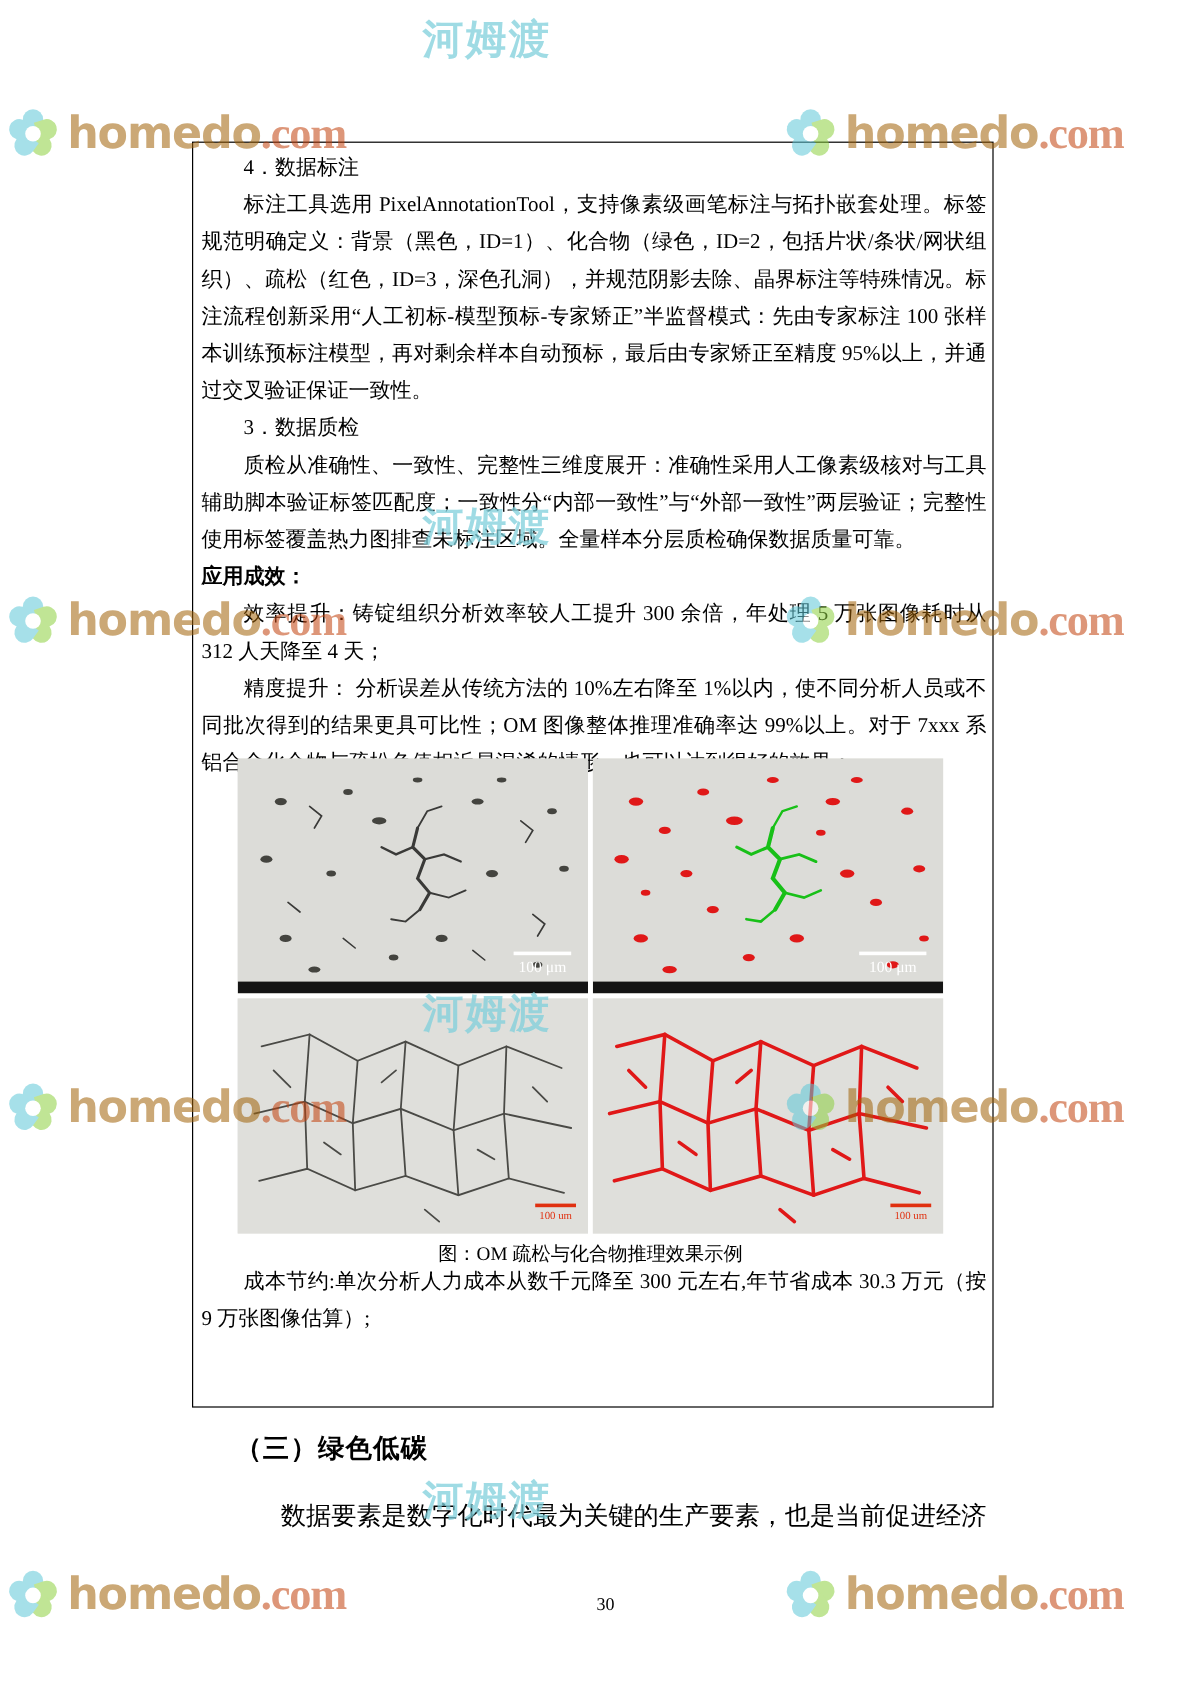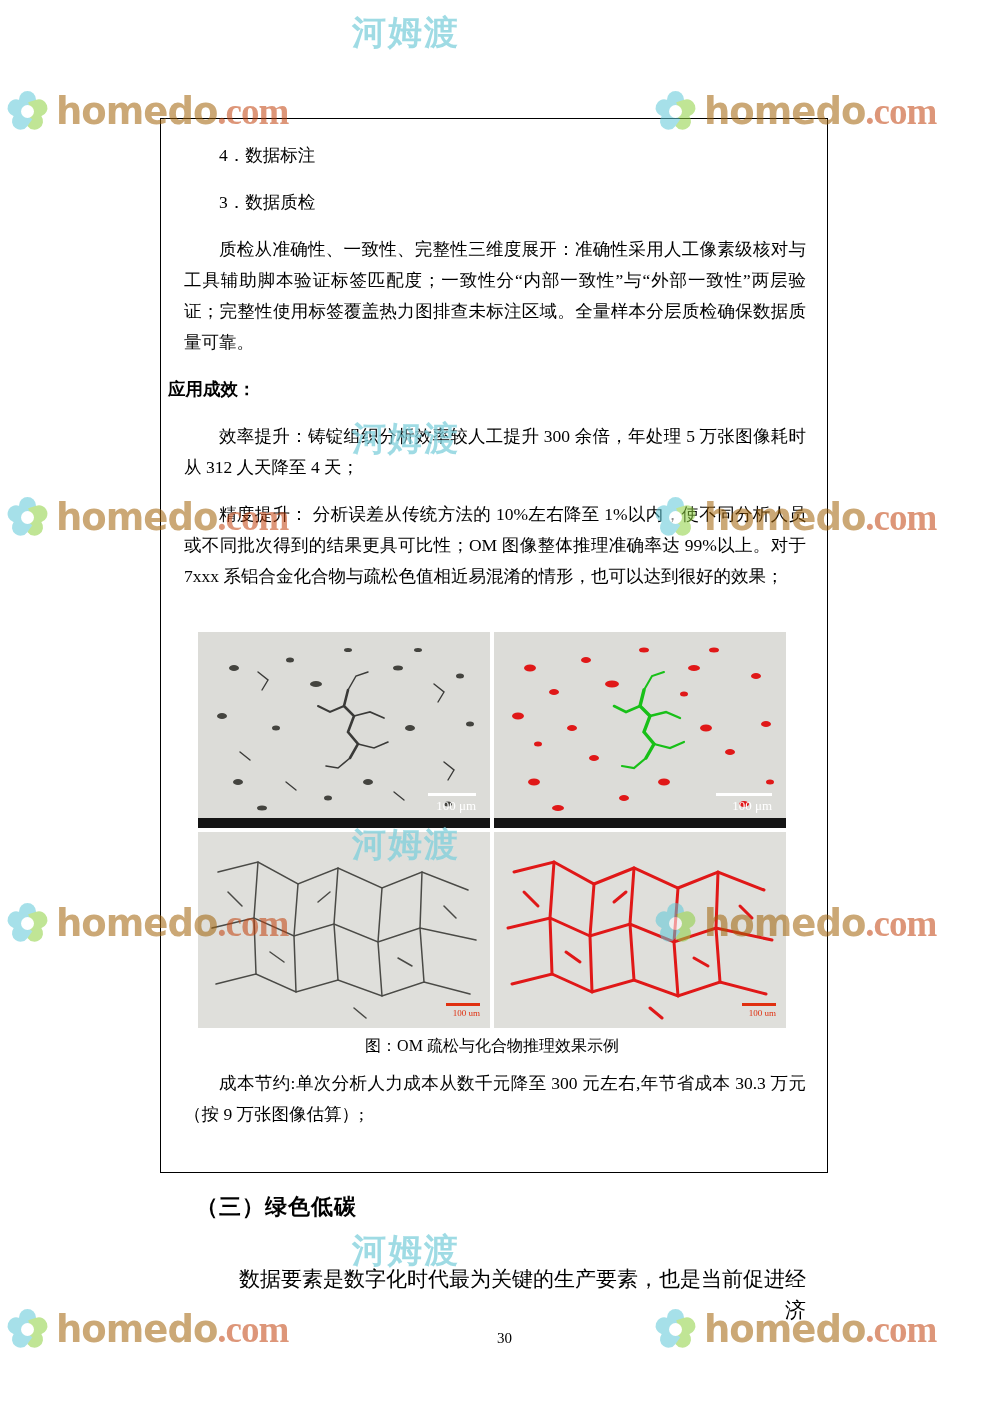--- a/index.html
+++ b/index.html
@@ -90,21 +90,21 @@
   .body-text {
     position: absolute;
     left: 168px;
     top: 124px;
     width: 654px;
     font-size: 17.5px;
     line-height: 31px;
     color: #000;
     text-align: justify;
   }
-  .p { margin: 16px; text-indent: 2em; }
+  .p { margin: 0; text-indent: 2em; }
   .sec-head {
     margin: 0;
     font-weight: bold;
     text-indent: 0;
   }
 
   
   .figure {
     position: absolute;
     left: 198px;
@@ -122,21 +122,21 @@
     overflow: hidden;
     background: #dededa;
   }
   .micro .scale {
     position: absolute;
     right: 14px;
     bottom: 14px;
     color: #ffffff;
     font-size: 13px;
     font-family: "Liberation Serif", serif;
-    text-align: right;
+    text-align: center;
   }
   .micro .scale .bar {
     display: block;
     height: 3px;
     background: #ffffff;
     margin-bottom: 2px;
   }
   .micro .scale.red { color: #e03010; }
   .micro .scale.red .bar { background: #e03010; }
   .micro .scale.small { font-size: 9px; right: 10px; bottom: 10px; }
@@ -186,20 +186,21 @@
 </style>
 </head>
 <body>
 
 <div class="page">
 
   <div class="doc-frame"></div>
 
   <div class="body-text">
     <p class="p">4．数据标注</p>
+    <p class="p">标注工具选用 PixelAnnotationTool，支持像素级画笔标注与拓扑嵌套处理。标签规范明确定义：背景（黑色，ID=1）、化合物（绿色，ID=2，包括片状/条状/网状组织）、疏松（红色，ID=3，深色孔洞），并规范阴影去除、晶界标注等特殊情况。标注流程创新采用“人工初标-模型预标-专家矫正”半监督模式：先由专家标注 100 张样本训练预标注模型，再对剩余样本自动预标，最后由专家矫正至精度 95%以上，并通过交叉验证保证一致性。</p>
     <p class="p">3．数据质检</p>
     <p class="p">质检从准确性、一致性、完整性三维度展开：准确性采用人工像素级核对与工具辅助脚本验证标签匹配度；一致性分“内部一致性”与“外部一致性”两层验证；完整性使用标签覆盖热力图排查未标注区域。全量样本分层质检确保数据质量可靠。</p>
     <p class="sec-head">应用成效：</p>
     <p class="p">效率提升：铸锭组织分析效率较人工提升 300 余倍，年处理 5 万张图像耗时从 312 人天降至 4 天；</p>
     <p class="p">精度提升： 分析误差从传统方法的 10%左右降至 1%以内，使不同分析人员或不同批次得到的结果更具可比性；OM 图像整体推理准确率达 99%以上。对于 7xxx 系铝合金化合物与疏松色值相近易混淆的情形，也可以达到很好的效果；</p>
   </div>
 
   <div class="figure">
     <div class="grid">
 

